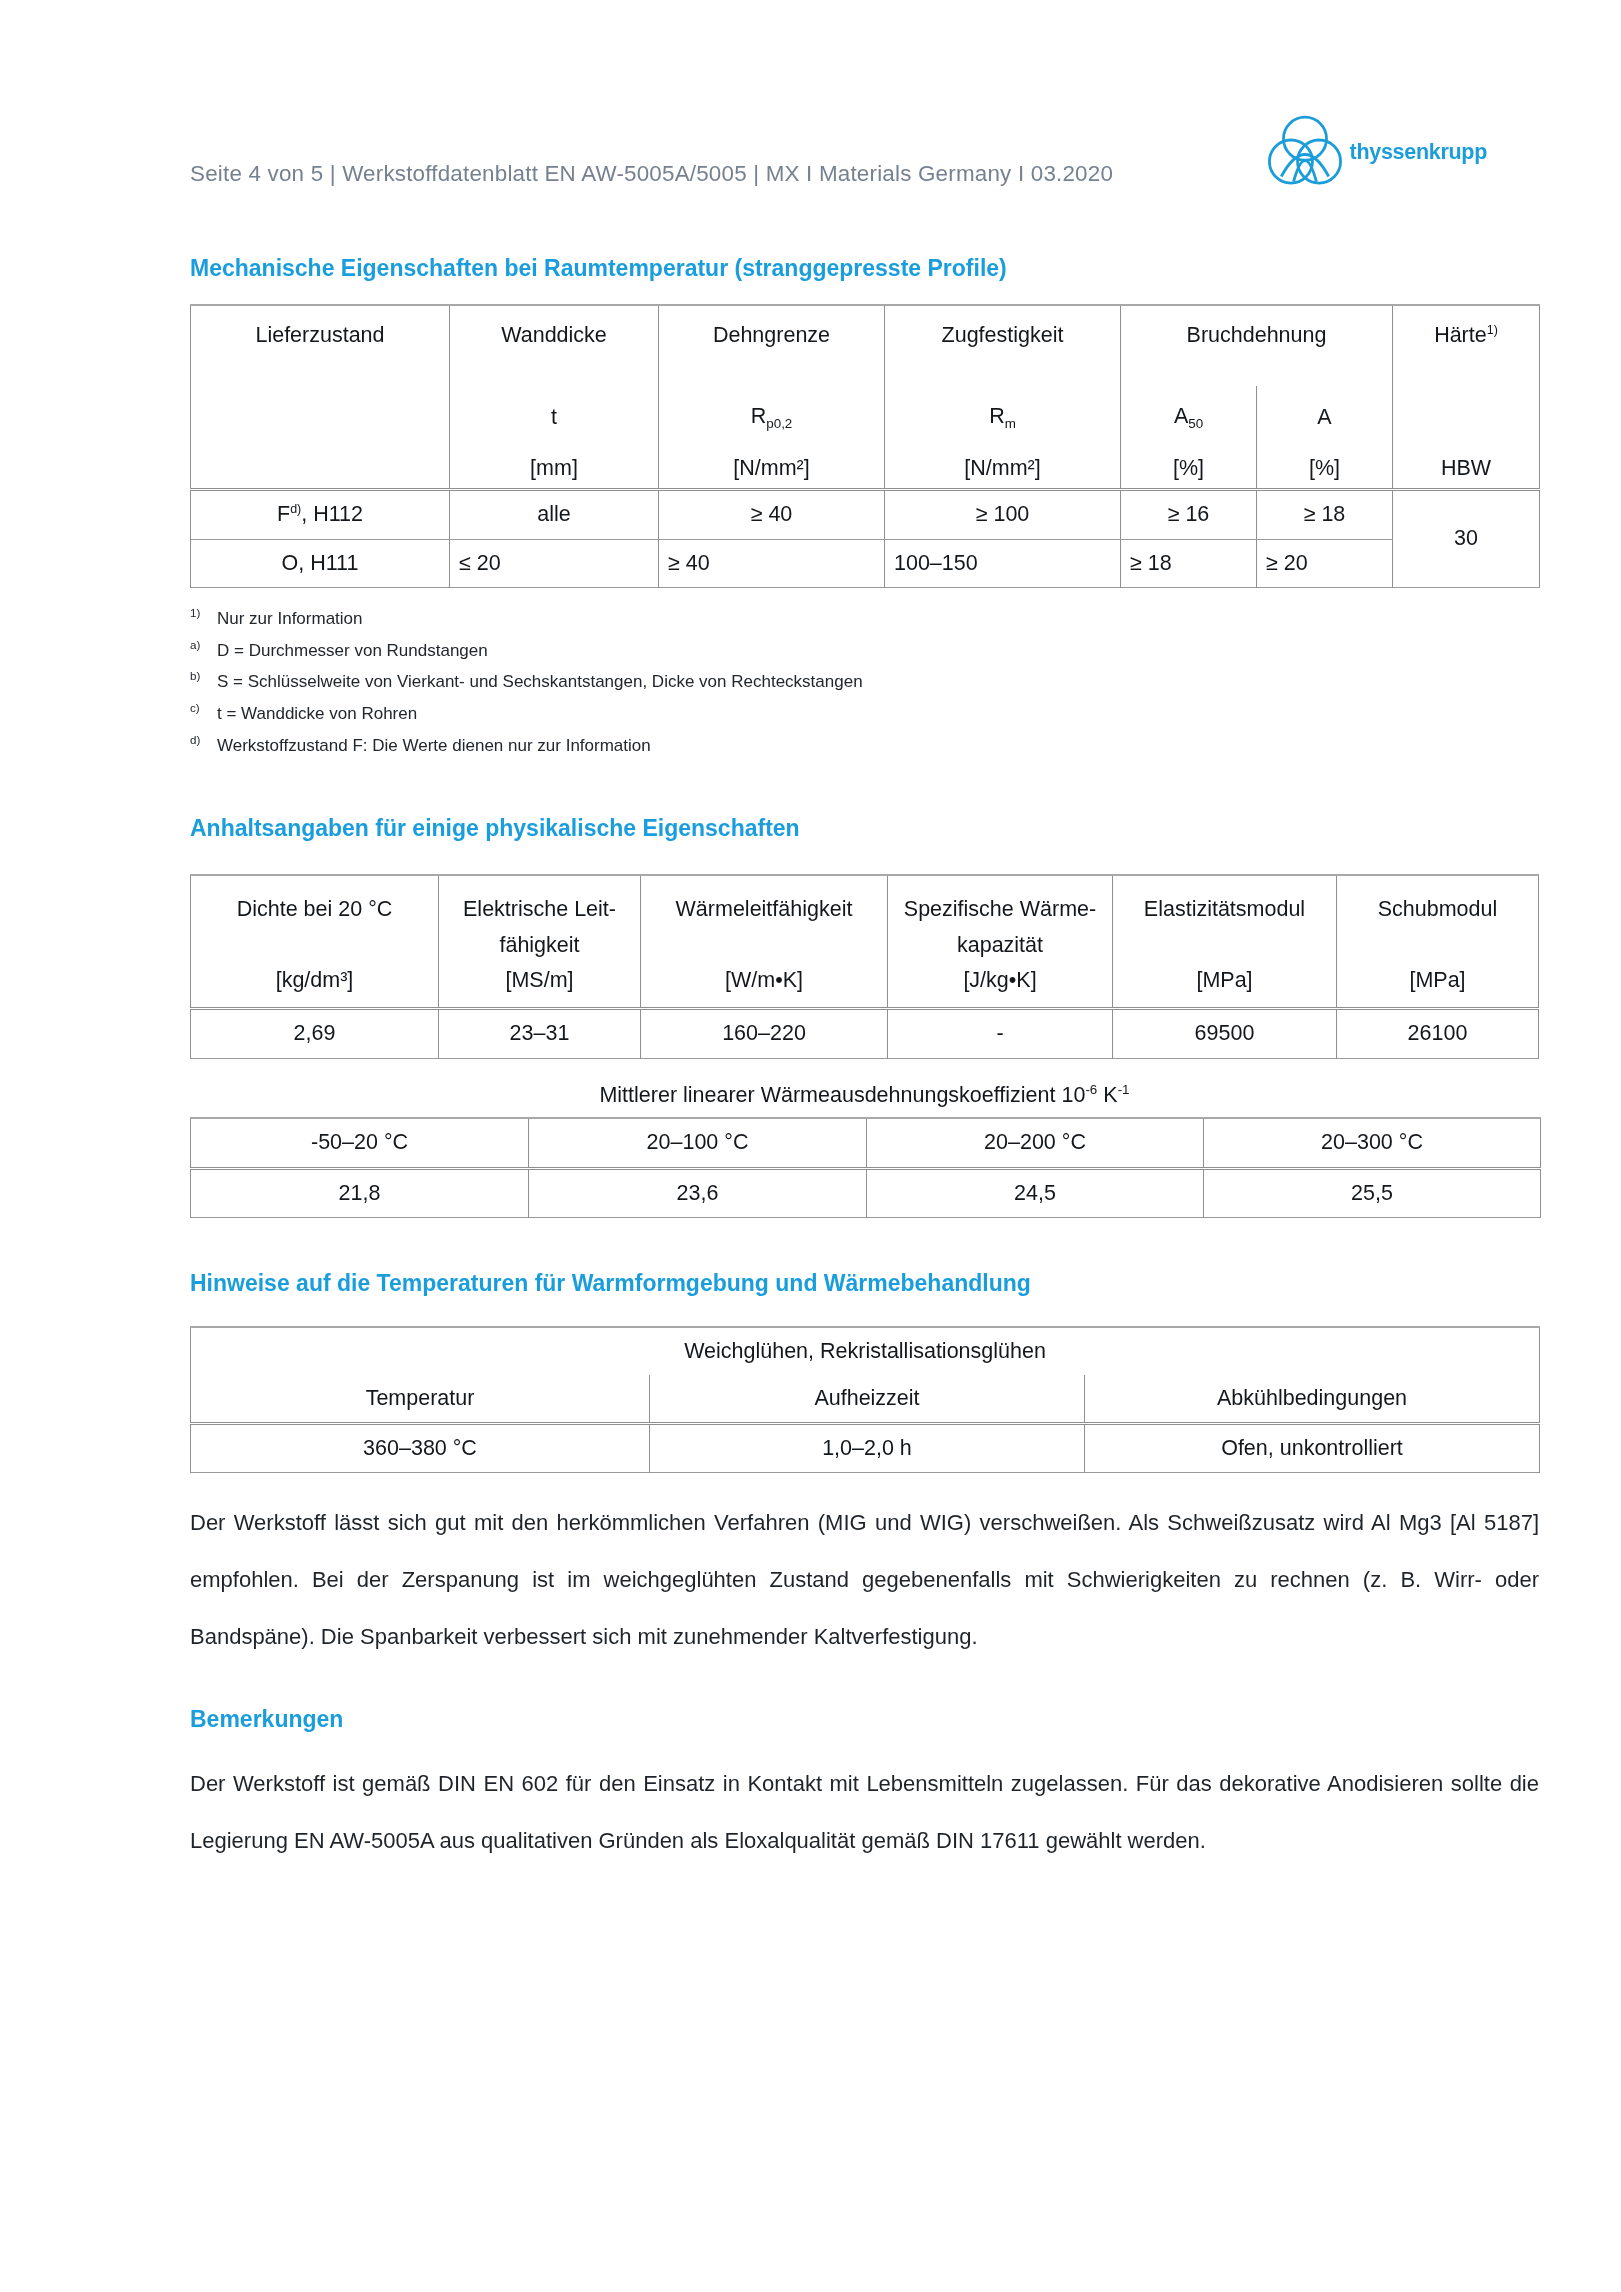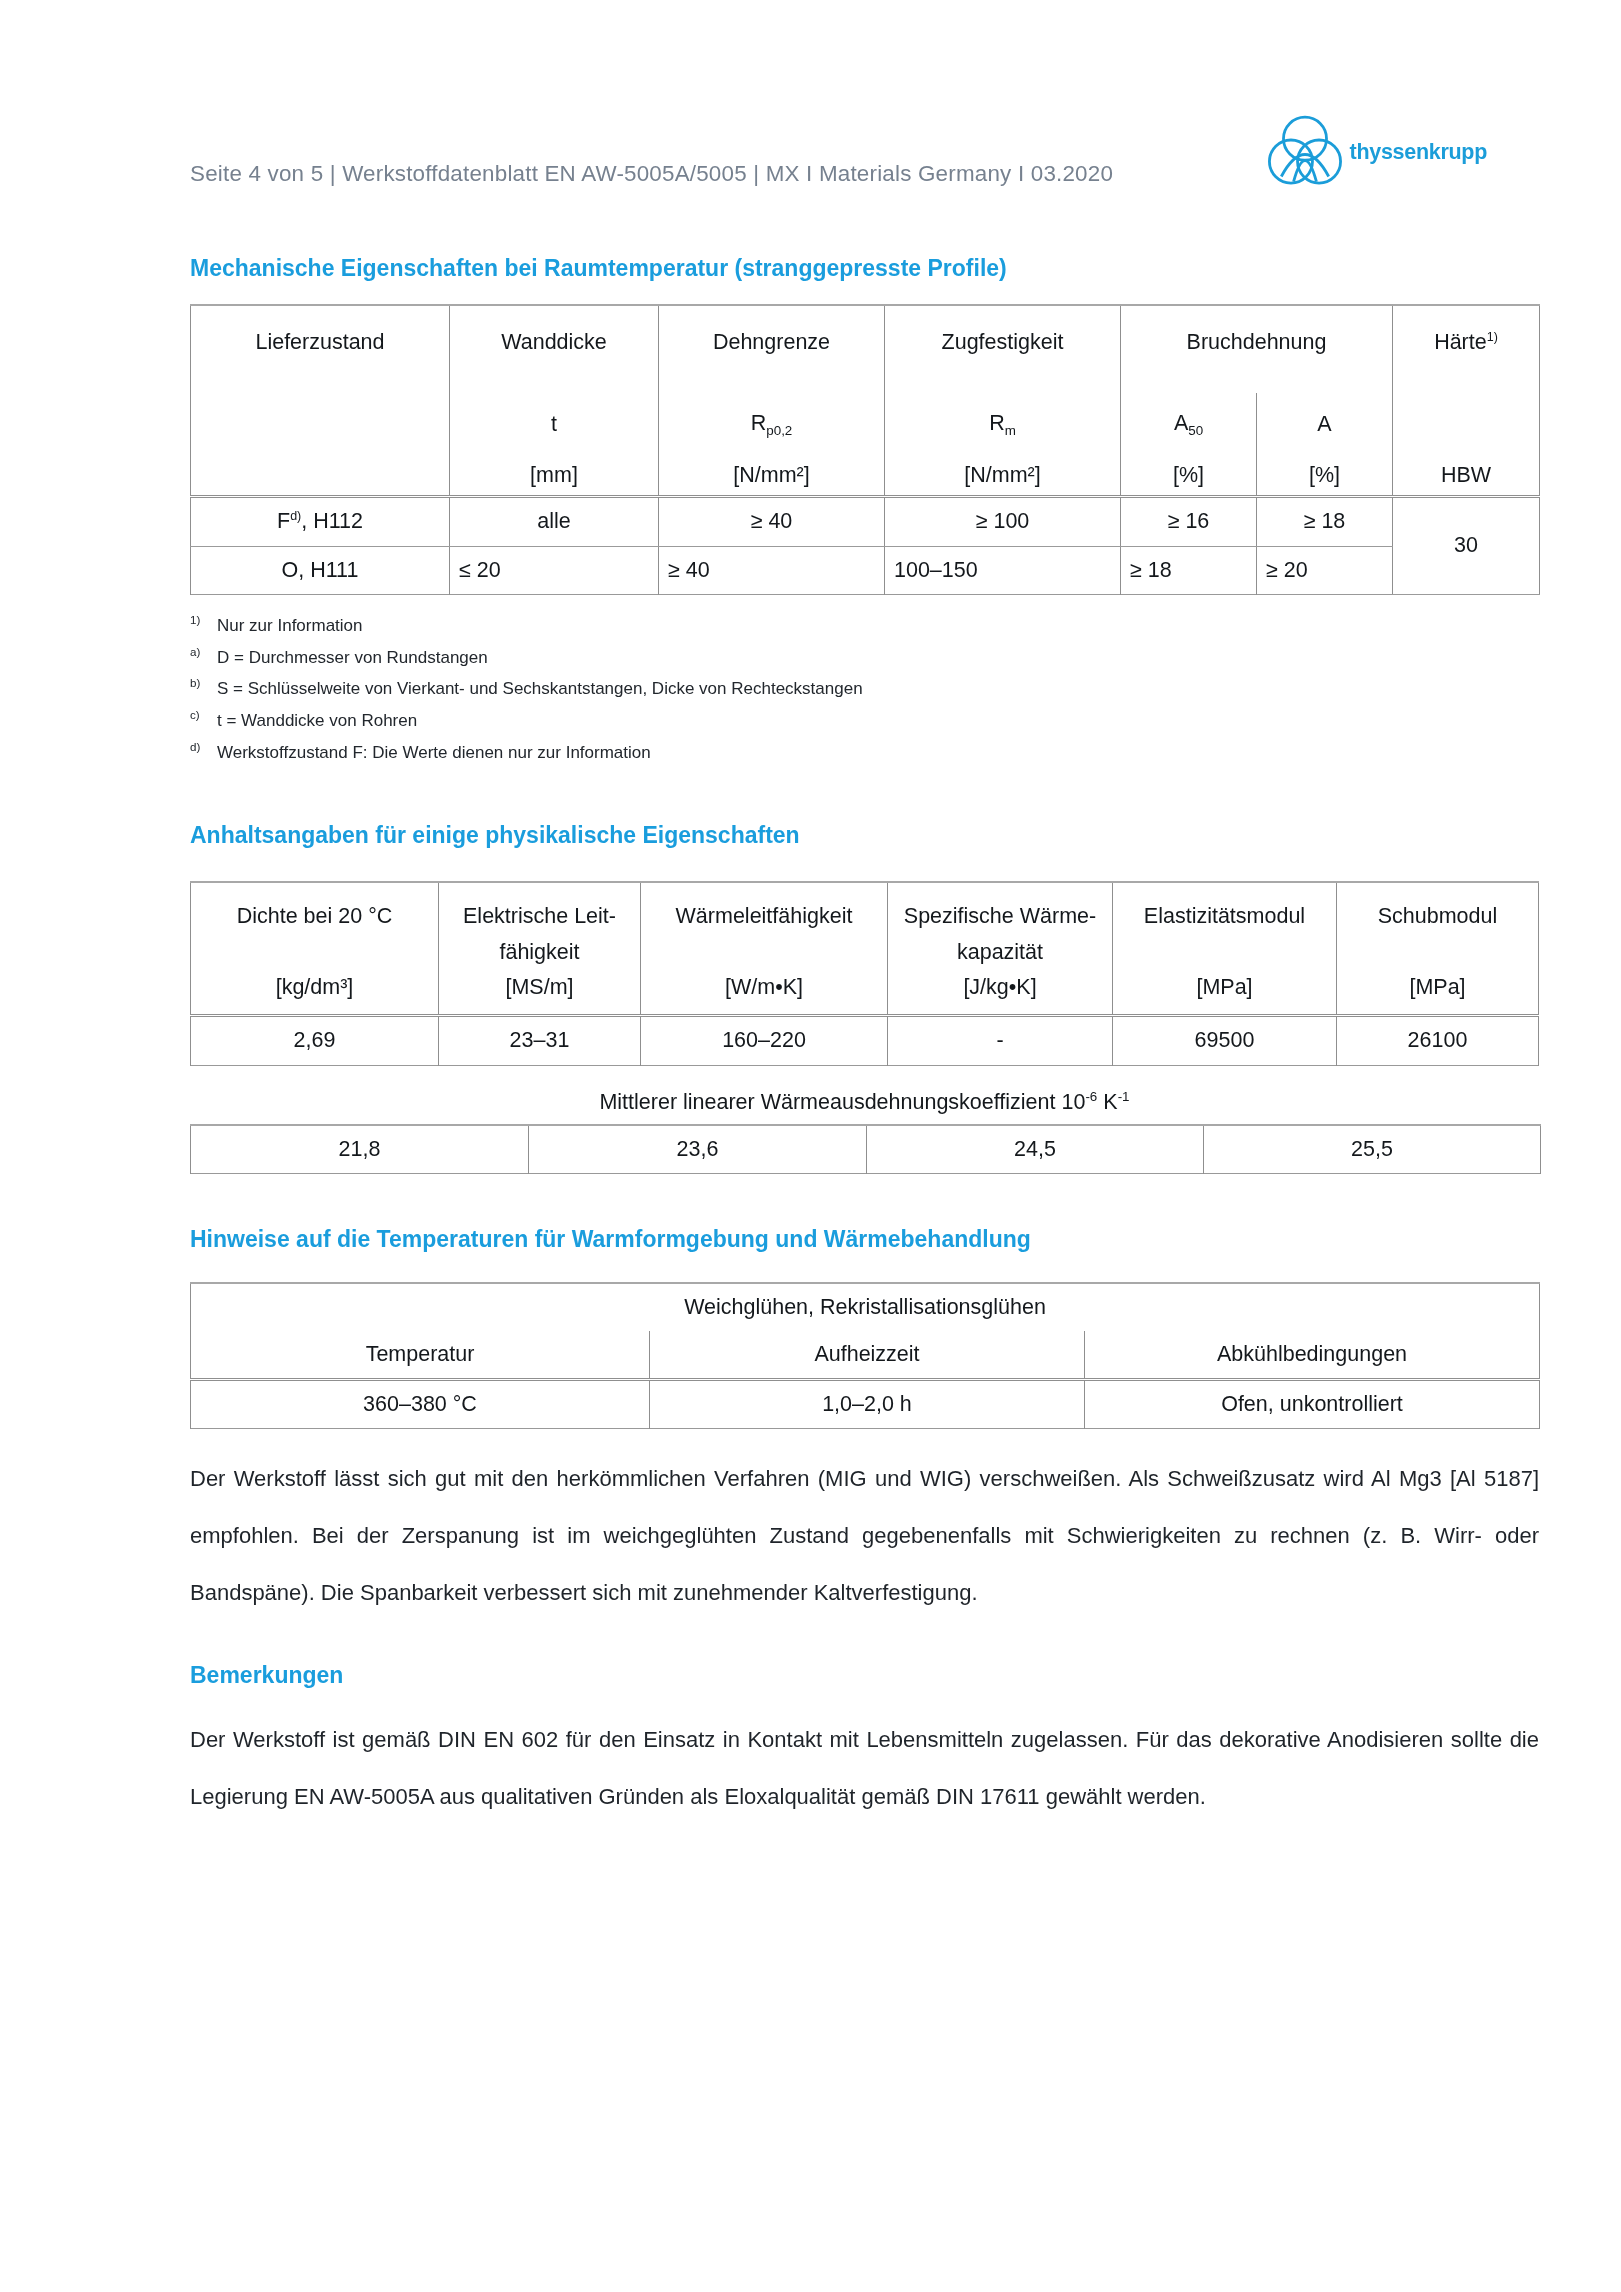--- a/index.html
+++ b/index.html
@@ -37,21 +37,21 @@
   }
   table.tbl td{
     border-left:0.9px solid #8f8f8f;border-right:0.9px solid #8f8f8f;
     text-align:center;vertical-align:middle;padding:0;
     overflow:hidden;
   }
   sup{font-size:12.5px;}
   sub{font-size:13.4px;}
   
   #t-mech{margin-top:21.5px;}
-  #t-mech tr.hr1 td{height:63px;vertical-align:top;padding-top:24px;}
+  #t-mech tr.hr1 td{height:63px;vertical-align:top;padding-top:17px;}
   #t-mech tr.hr2 td{height:64px;}
   #t-mech tr.hr3 td{height:38px;border-bottom:3.6px double #8f8f8f;}
   #t-mech tr.br1 td{height:48px;border-bottom:1.8px solid #9b9b9b;}
   #t-mech tr.br2 td{height:47px;}
   #t-mech td.la{text-align:left;padding-left:9px;}
   
   .footnotes{margin-top:12.5px;}
   .fn{font-size:17px;line-height:26px;color:#22272d;}
   .fn sup{font-size:11.6px;display:inline-block;width:27px;}
   
@@ -208,20 +208,26 @@
   </div>
 
   <table class="tbl" id="t-exp">
     <colgroup>
       <col style="width:338px">
         <col style="width:338px">
         <col style="width:337px">
         <col style="width:337px">
     </colgroup>
     <tbody>
+        <tr class="hdr">
+      <td>-50–20 °C</td>
+      <td>20–100 °C</td>
+      <td>20–200 °C</td>
+      <td>20–300 °C</td>
+    </tr>
     <tr class="body">
       <td>21,8</td>
       <td>23,6</td>
       <td>24,5</td>
       <td>25,5</td>
     </tr>
   </tbody>
     </table>
 
   <div class="sec-title" id="sec-temps-title">Hinweise auf die Temperaturen für Warmformgebung und Wärmebehandlung</div>

